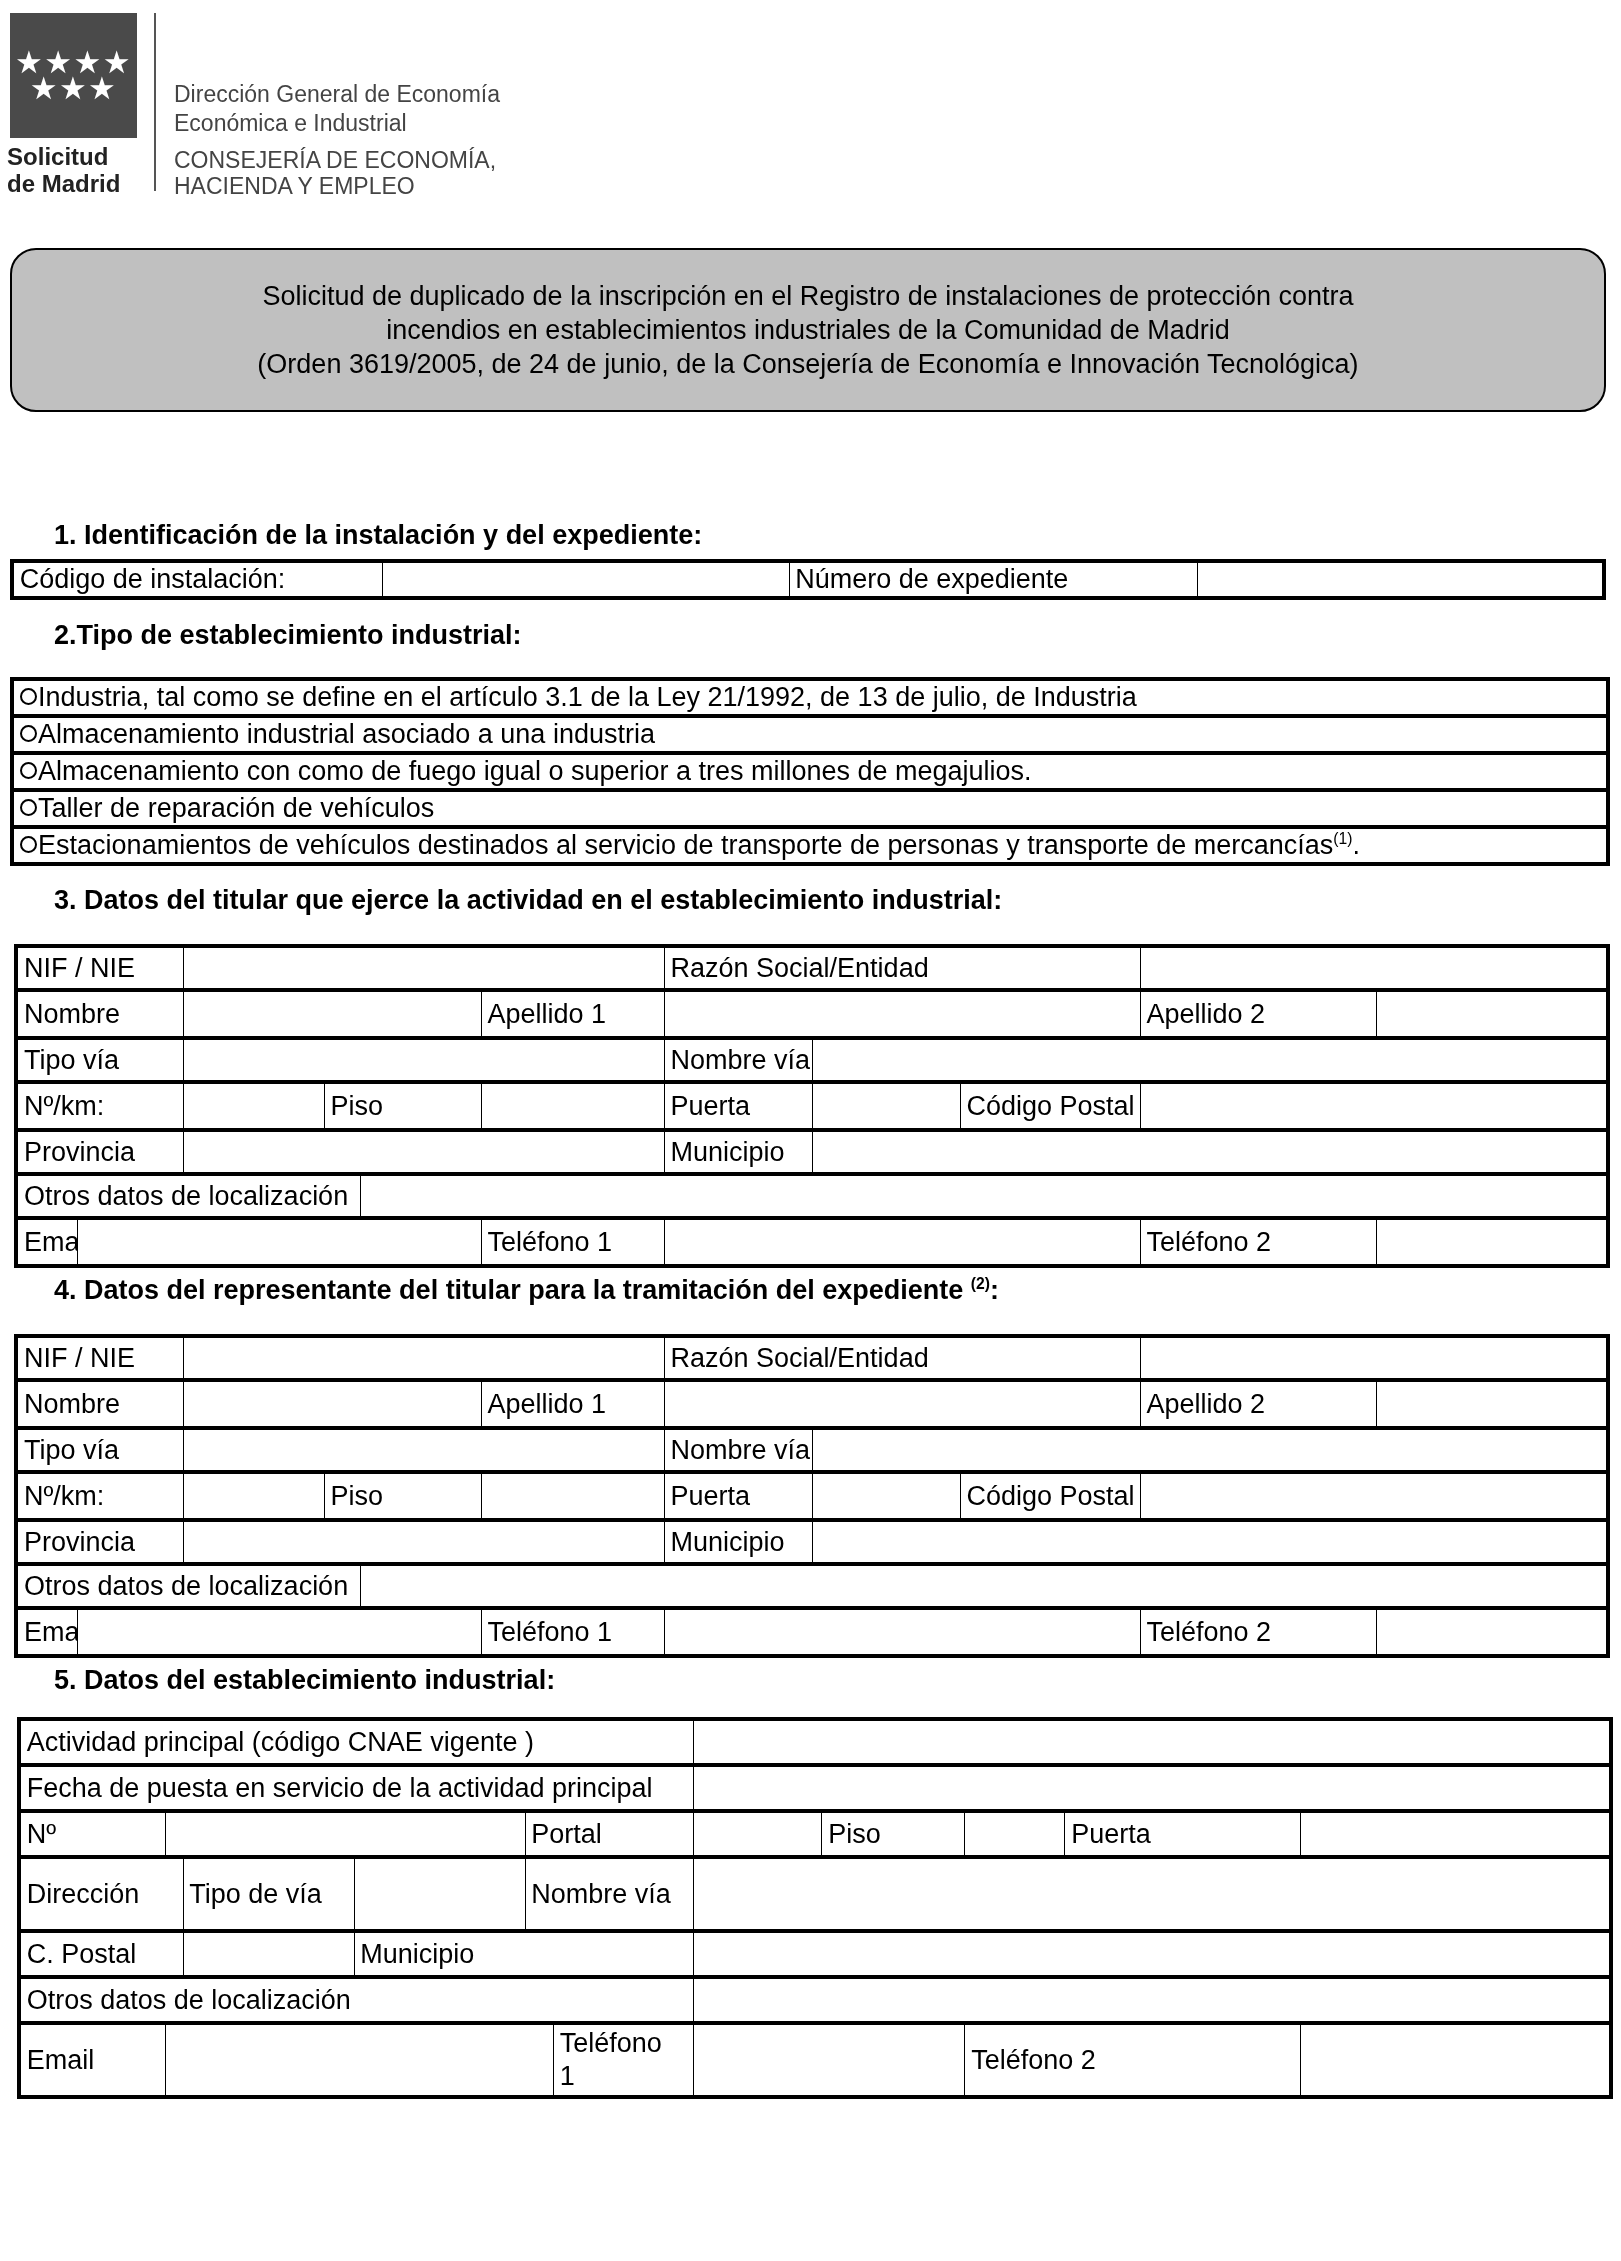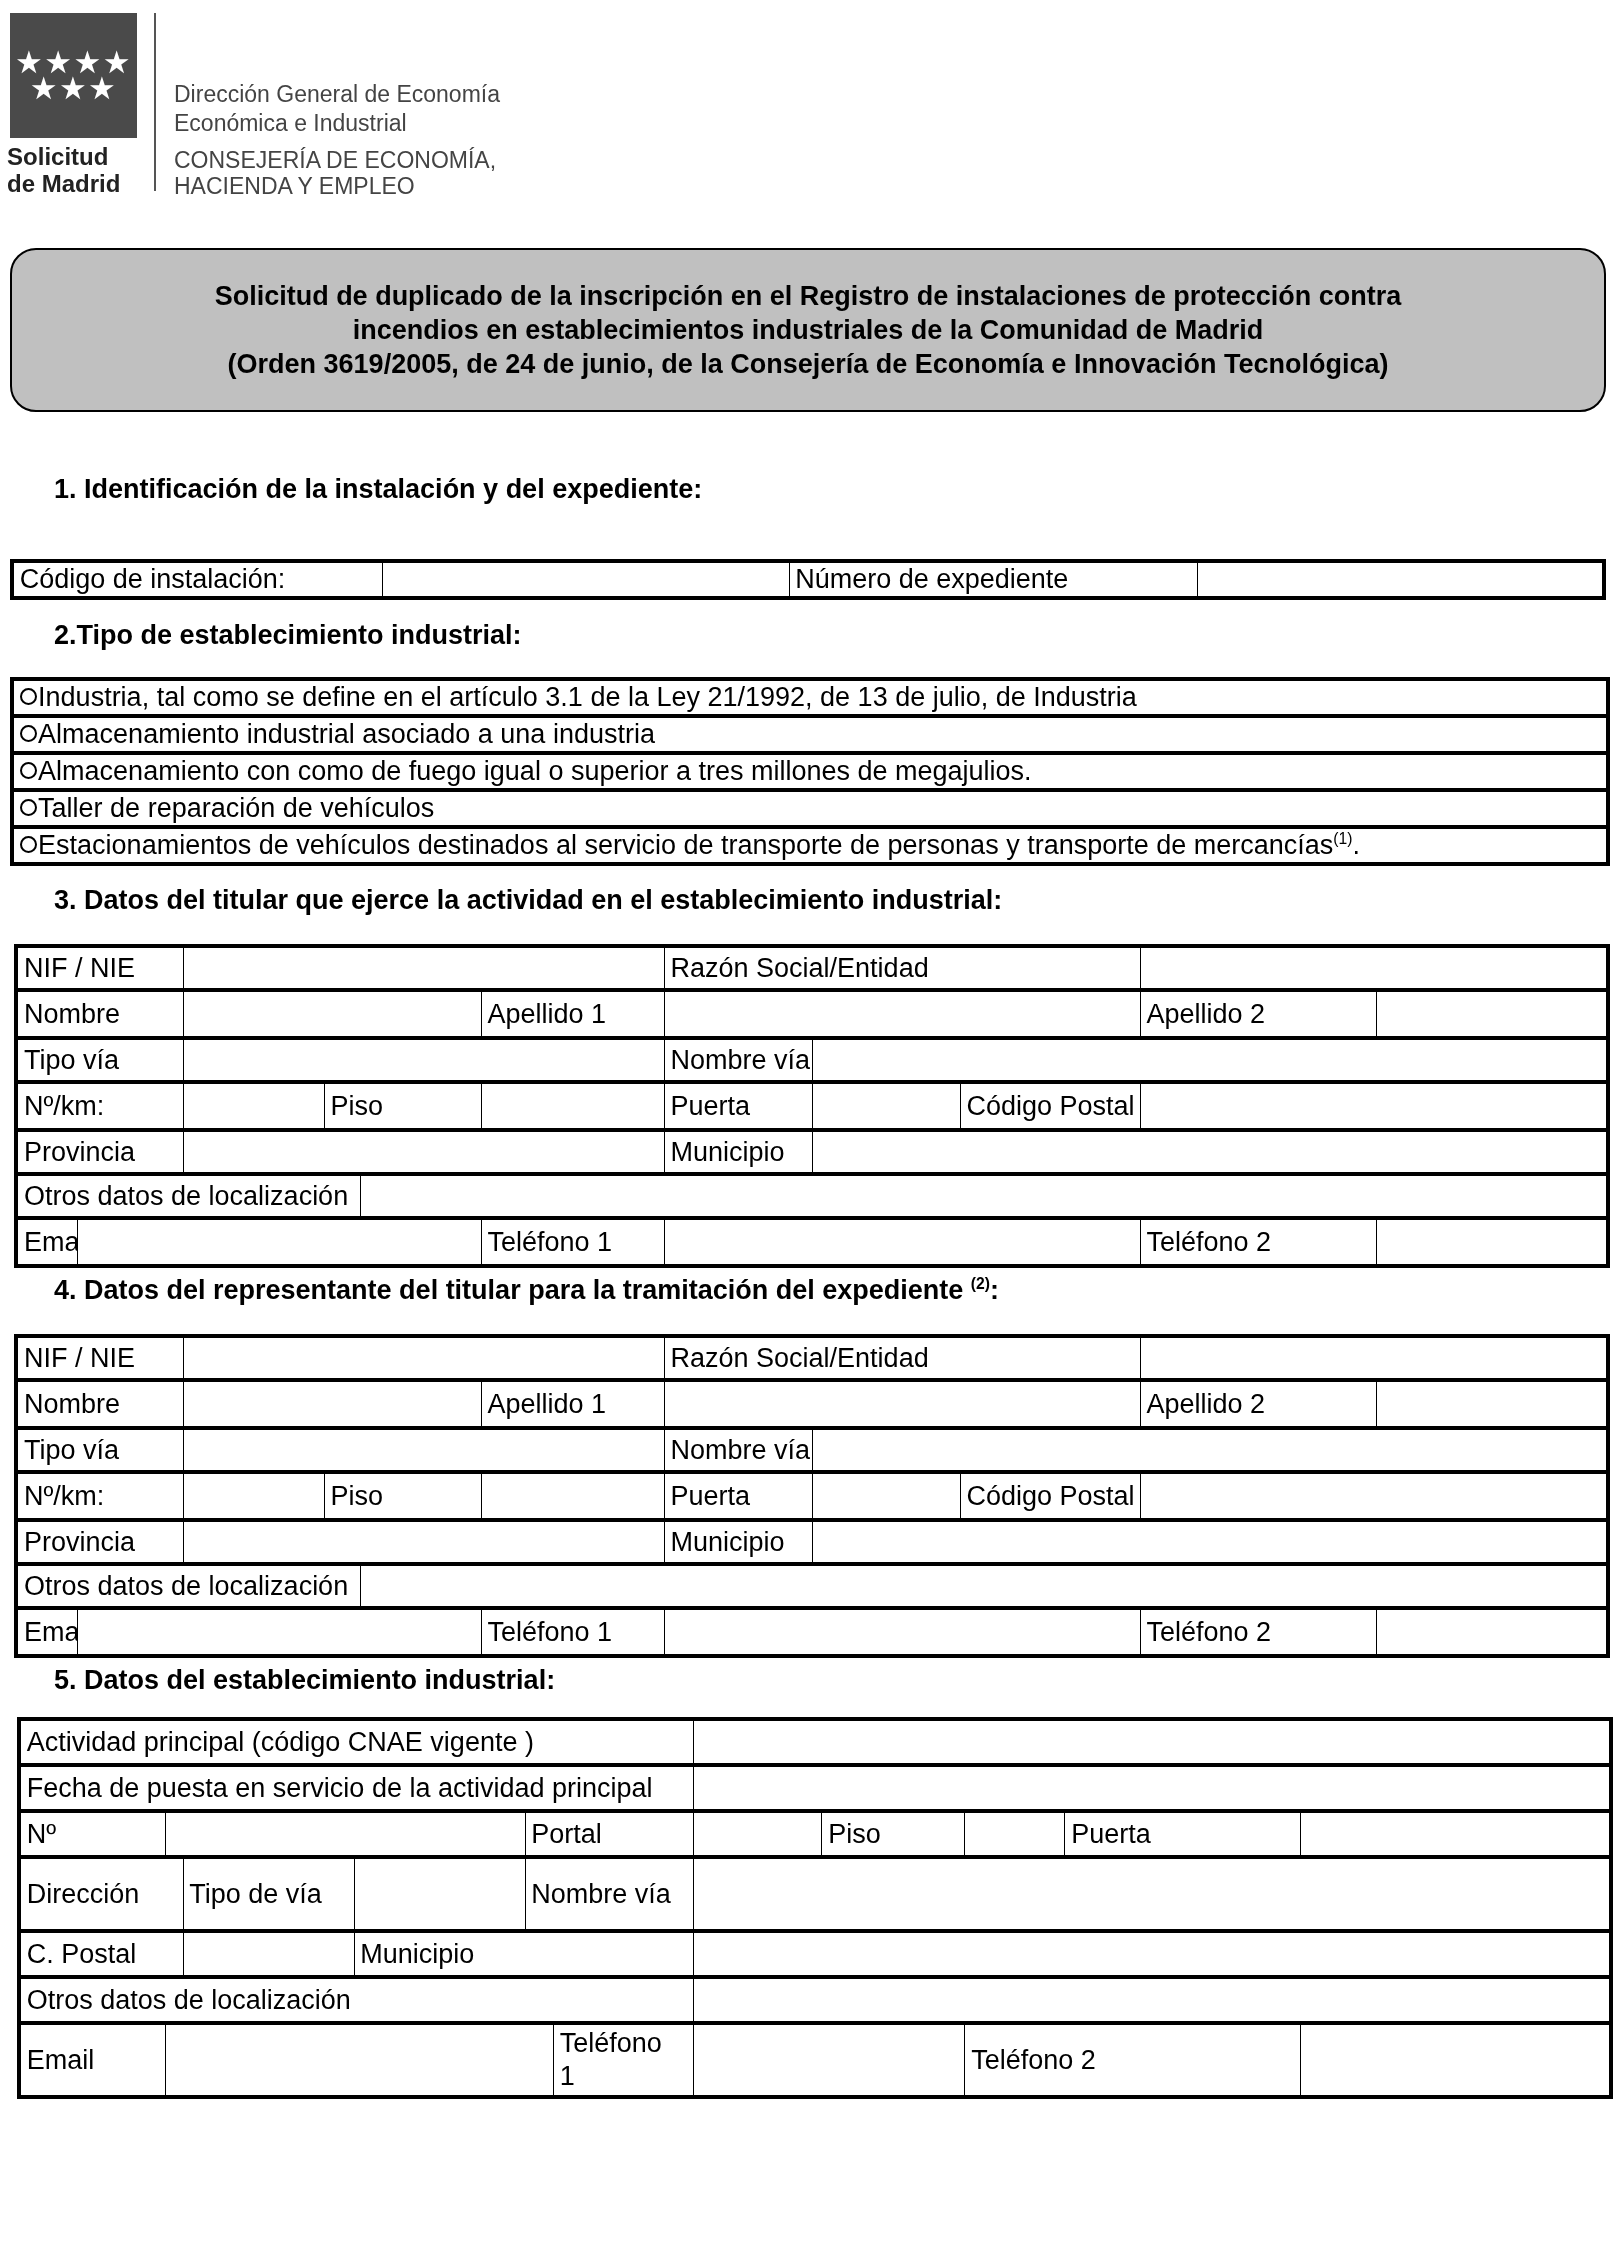--- a/index.html
+++ b/index.html
@@ -7,21 +7,21 @@
   .abs { position:absolute; }
   
   .logo-box { left:10px; top:13px; width:127px; height:125px; background:#4a4a4a; }
   .stars { position:absolute; left:0; top:37px; width:127px; text-align:center; color:#fff; font-size:31px; line-height:26px; letter-spacing:1.4px; }
   .logo-text { left:7.1px; top:143px; font-weight:bold; font-size:24px; line-height:27px; color:#222; }
   .vsep { left:154px; top:13px; width:2.1px; height:178px; background:#555; }
   .dg { left:174px; top:80px; font-size:23px; line-height:28.6px; color:#444; }
   .cons { left:174px; top:147px; font-size:23px; line-height:26px; color:#444; }
   
   .title-box { left:10px; top:248px; width:1596px; height:164px; background:#c0c0c0; border:2.9px solid #000; border-radius:26px; box-sizing:border-box; display:flex; flex-direction:column; justify-content:center; align-items:center; }
-  .title-line { font-weight:bold; font-size:27px; line-height:34px; text-align:center; }
+  .title-line { font-weight:normal; font-size:27px; line-height:34px; text-align:center; }
   
   .sec-h { left:54px; font-weight:bold; font-size:27px; line-height:31px; }
   .sup { font-size:15.7px; vertical-align:super; line-height:0; }
   
   table.form { position:absolute; border-collapse:collapse; table-layout:fixed; border:4.3px solid #000; }
   table.form td { border:1.4px solid #000; font-size:27px; padding:0 5.7px; vertical-align:middle; line-height:31px; white-space:nowrap; overflow:hidden; }
   table.form tr { border-top:4.3px solid #000; }
   table.form td.inp { cursor:text; }
   td .wrap { white-space:normal; line-height:33px; }
   .radio-row td { font-size:27px; }
@@ -46,21 +46,21 @@
   <div>CONSEJERÍA DE ECONOMÍA,</div>
   <div>HACIENDA Y EMPLEO</div>
 </div>
 
 <div class="abs title-box">
   <div class="title-line">Solicitud de duplicado de la inscripción en el Registro de instalaciones de protección contra</div>
   <div class="title-line">incendios en establecimientos industriales de la Comunidad de Madrid</div>
   <div class="title-line">(Orden 3619/2005, de 24 de junio, de la Consejería de Economía e Innovación Tecnológica)</div>
 </div>
 
-<div class="abs sec-h" style="top:474px">1. Identificación de la instalación y del expediente:</div>
+<div class="abs sec-h" style="top:520px">1. Identificación de la instalación y del expediente:</div>
 <table class="form" style="left:10px; top:559px; width:1596px;">
   <colgroup>
       <col style="width:370px">
       <col style="width:407px">
       <col style="width:408px">
       <col>
     </colgroup>
   <tbody>
       <tr style="height:37px">
     <td>Código de instalación:</td>

